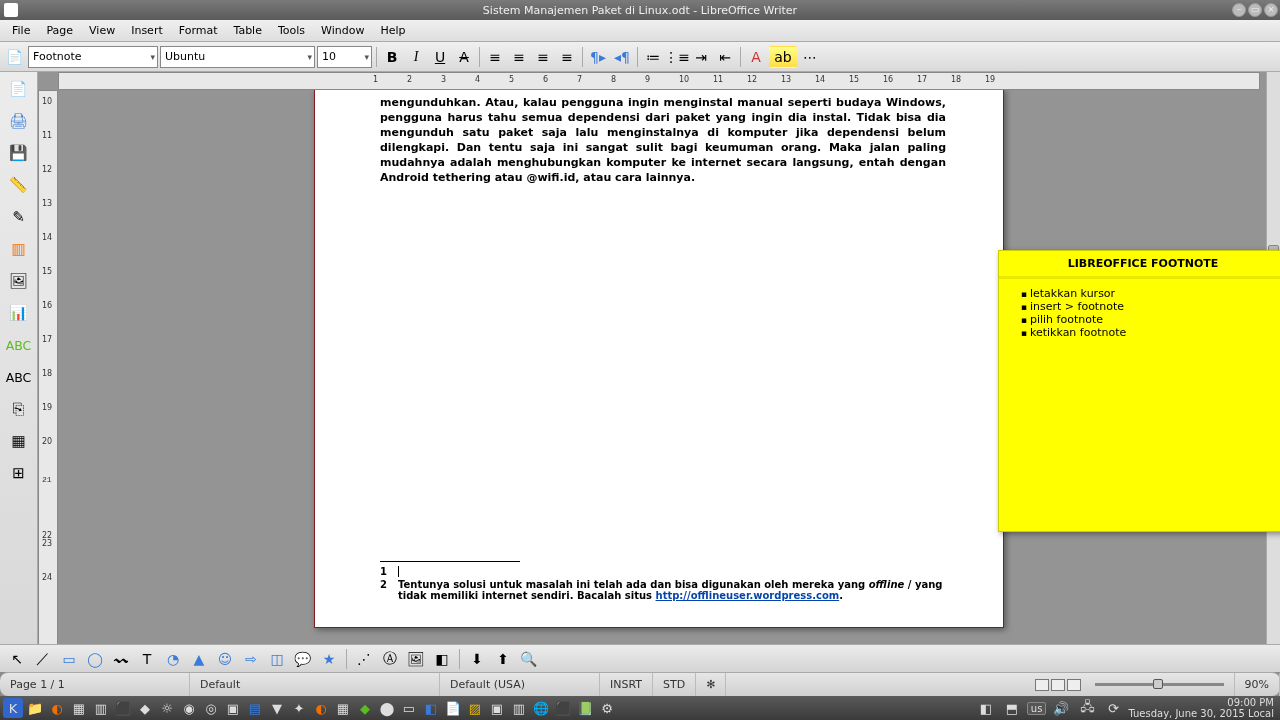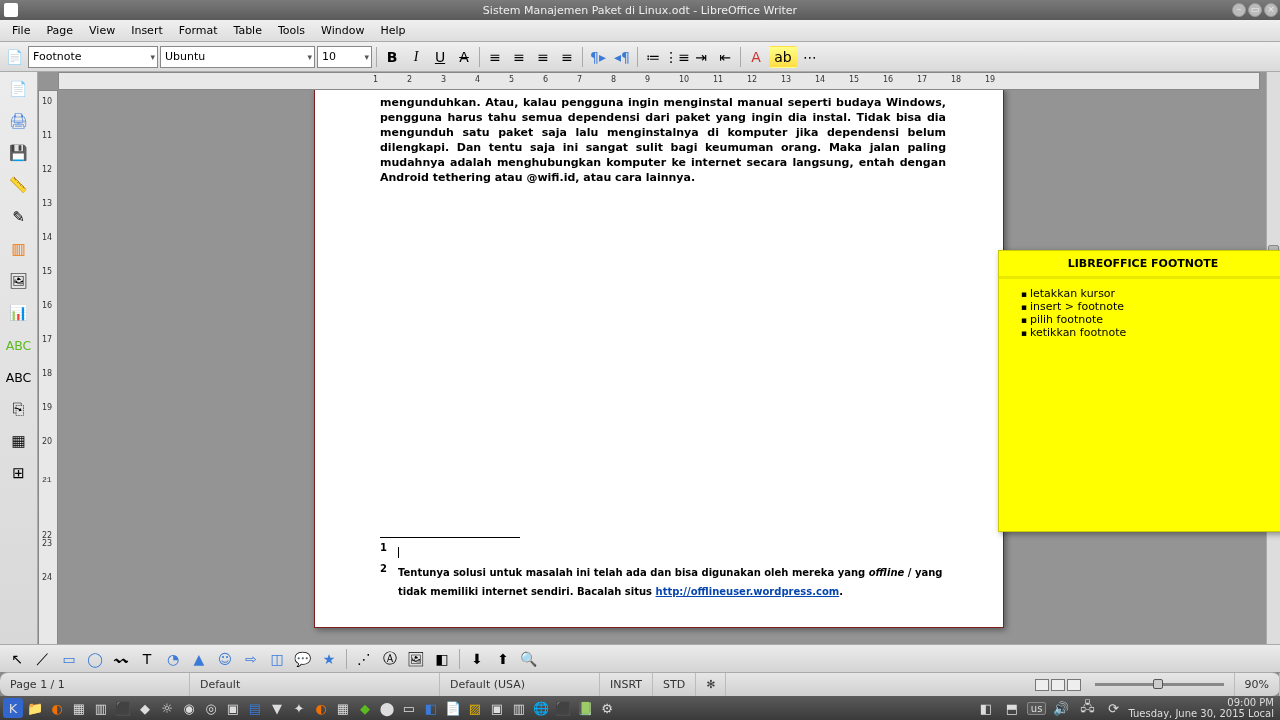--- a/index.html
+++ b/index.html
@@ -25,21 +25,21 @@
 .h-tick{position:absolute;top:2px;font-size:8px;}
 .v-ruler { position:absolute; top:18px; left:0; width:20px; bottom:0; background:#e8e8e8; border:1px solid #888; font-size:8px; color:#333; overflow:hidden; }
 .v-tick{position:absolute;left:3px;font-size:8px;}
 .page-scroll { position:absolute; top:18px; left:20px; right:20px; bottom:0; overflow:hidden; display:flex; justify-content:center; }
 .page { width:690px; height:540px; background:#fff; border:1px solid #7f1d1d; box-shadow:2px 2px 6px rgba(0,0,0,.4); margin-top:-2px; position:relative;font-weight:bold; }
 .body-text { position:absolute; top:6px; left:65px; right:57px; font-family:Ubuntu,Arial,sans-serif; font-size:11px; color:#000; line-height:15px; text-align:justify; }
 .footnote-area { position:absolute; bottom:24px; left:65px; right:57px; font-family:Ubuntu,Arial,sans-serif; font-size:10px; }
 .fn-sep { width:140px; border-top:1px solid #000; margin-bottom:4px; }
 .fn-row { display:flex; gap:10px; margin-bottom:2px; }
 .fn-num { width:8px; }
-.fn-txt { flex:1; line-height:19px; }
+.fn-txt { flex:1; line-height:11px; }
 .fn-txt .cursor { display:inline-block; width:1px; height:11px; background:#000; vertical-align:middle; animation:bl .9s steps(1) infinite; }
 @keyframes bl { 50%{opacity:0} }
 .fn-txt a { color:#0645ad; text-decoration:underline; }
 .sticky { position:absolute; top:250px; right:-8px; width:290px; height:282px; background:#ffff00; border:1px solid #cccc00; box-shadow:2px 2px 6px rgba(0,0,0,.4); padding:6px 10px; font-size:11px; z-index:50; }
 .sticky-title { text-align:center; font-weight:bold; font-size:11px; margin-bottom:8px; }
 .sticky-bar { height:3px; background:#e8e800; margin:-2px -10px 8px -10px; }
 .sticky ul { list-style:none; padding-left:12px; }
 .sticky li::before { content:"▪ "; font-size:9px; }
 .bottom-toolbar { position:absolute; bottom:24px; left:0; right:0; height:28px; background:linear-gradient(#ececec,#d4d4d4); border-top:1px solid #aaa; display:flex; align-items:center; padding:0 6px; gap:4px; }
 .find-box { width:220px; height:20px; border:1px solid #888; background:#fff; padding:0 4px; font-size:11px; color:#888; margin-left:6px; }

